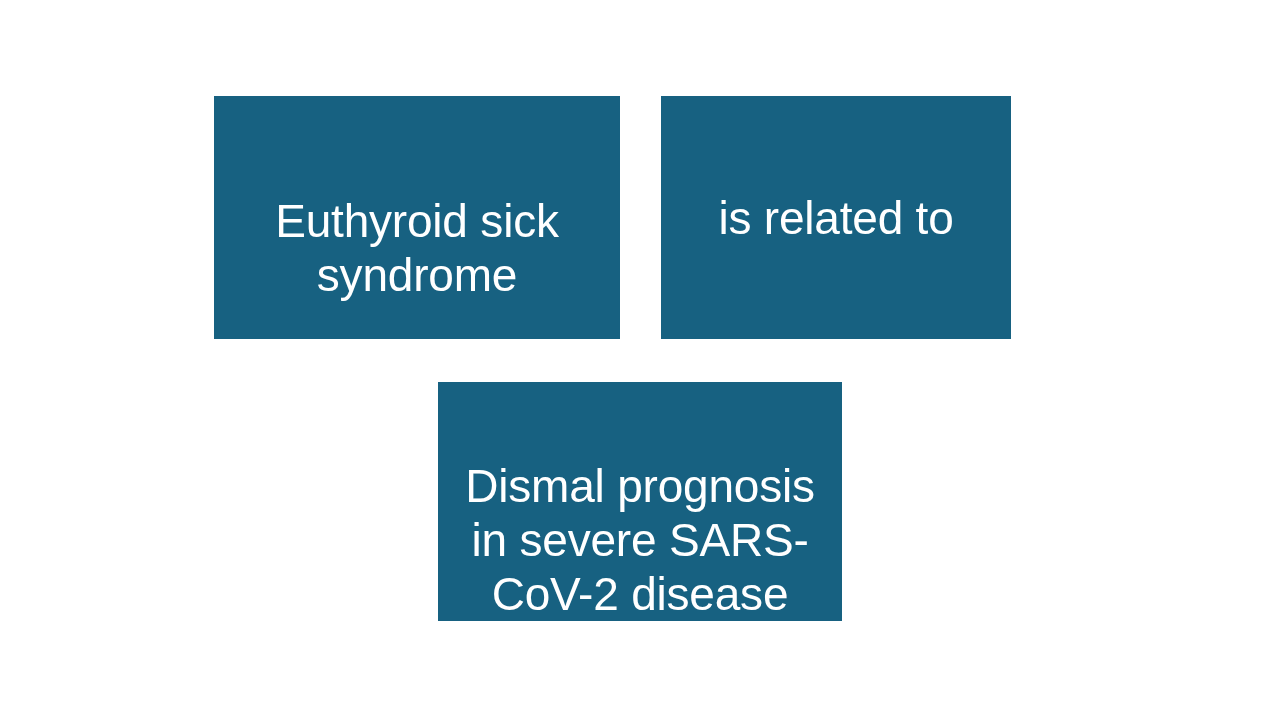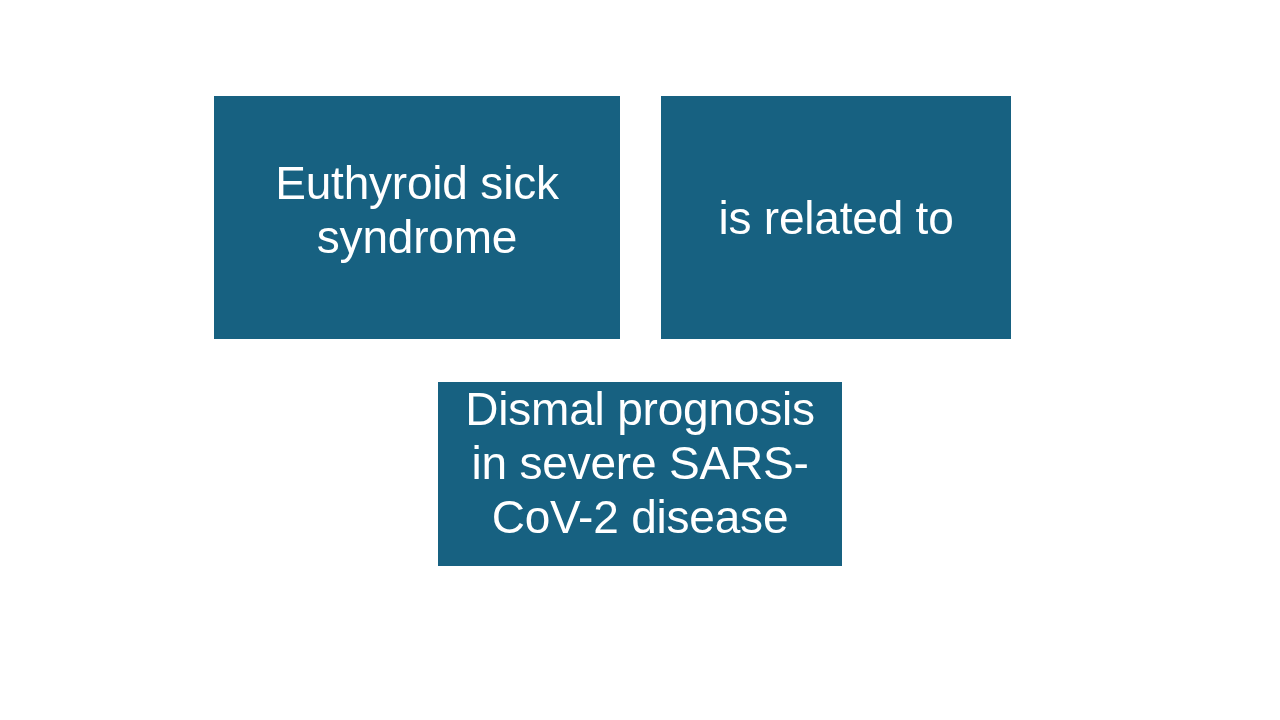--- a/index.html
+++ b/index.html
@@ -40,42 +40,42 @@
     box-sizing: border-box;
     white-space: pre-line;
   }
 
   
   #box-subject {
     left: 214px;
     top: 96px;
     width: 406px;
     height: 243px;
-    align-items: flex-start;
+    align-items: center;
   }
   #box-subject .box-text {
     padding-top: 60px;
   }
 
   
   #box-relation {
     left: 661px;
     top: 96px;
     width: 350px;
     height: 243px;
     align-items: center;
   }
 
   
   #box-object {
     left: 438px;
     top: 382px;
     width: 404px;
-    height: 184px;
-    align-items: flex-start;
+    height: 239px;
+    align-items: flex-end;
   }
 </style>
 </head>
 <body>
 
 <div class="slide">
 
   <div class="concept-box" id="box-subject">
     <span class="box-text">Euthyroid sick
 syndrome</span>

